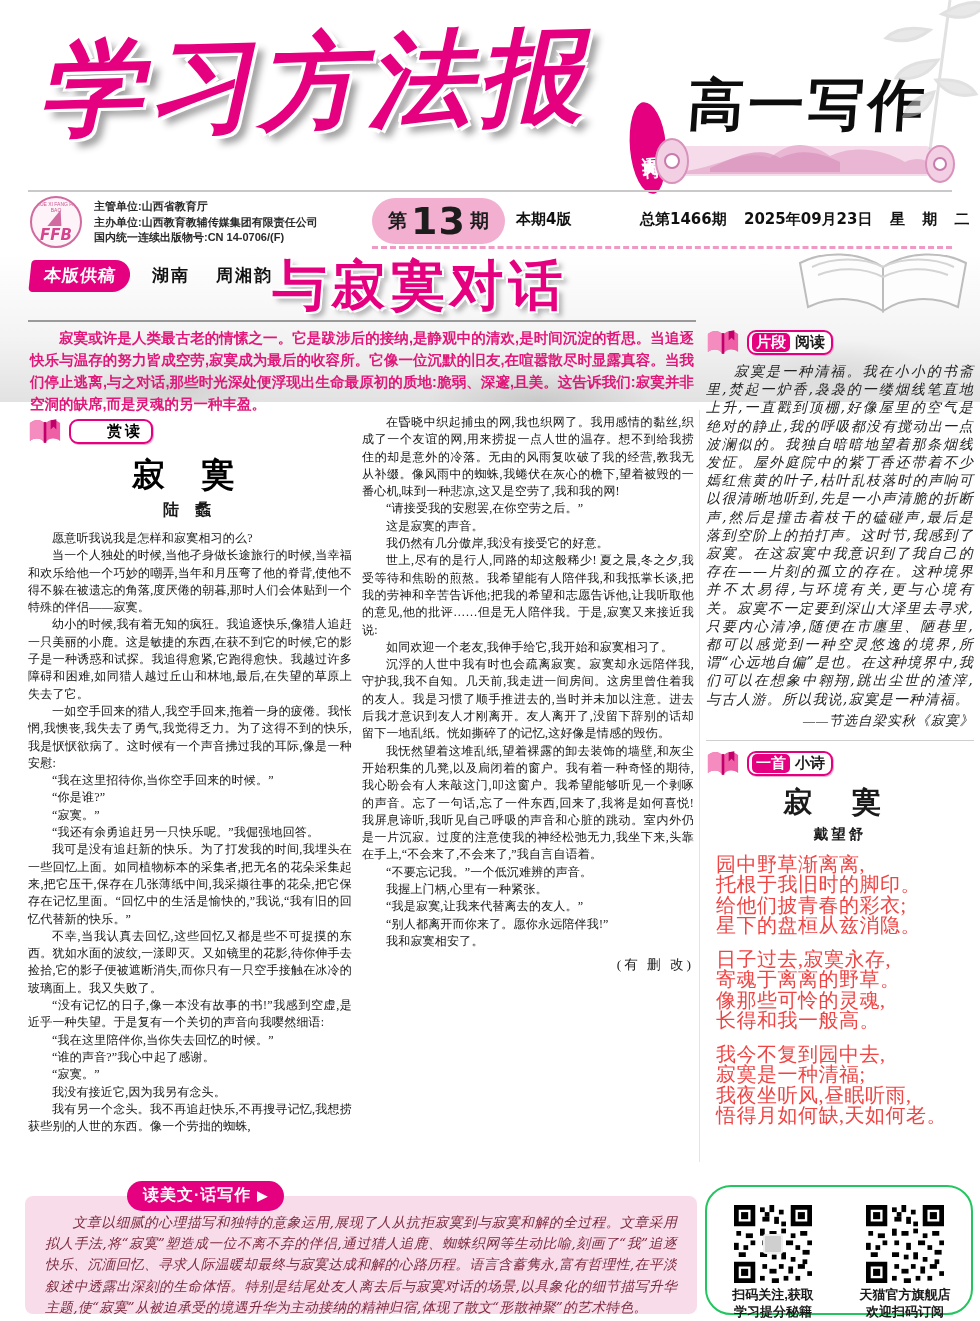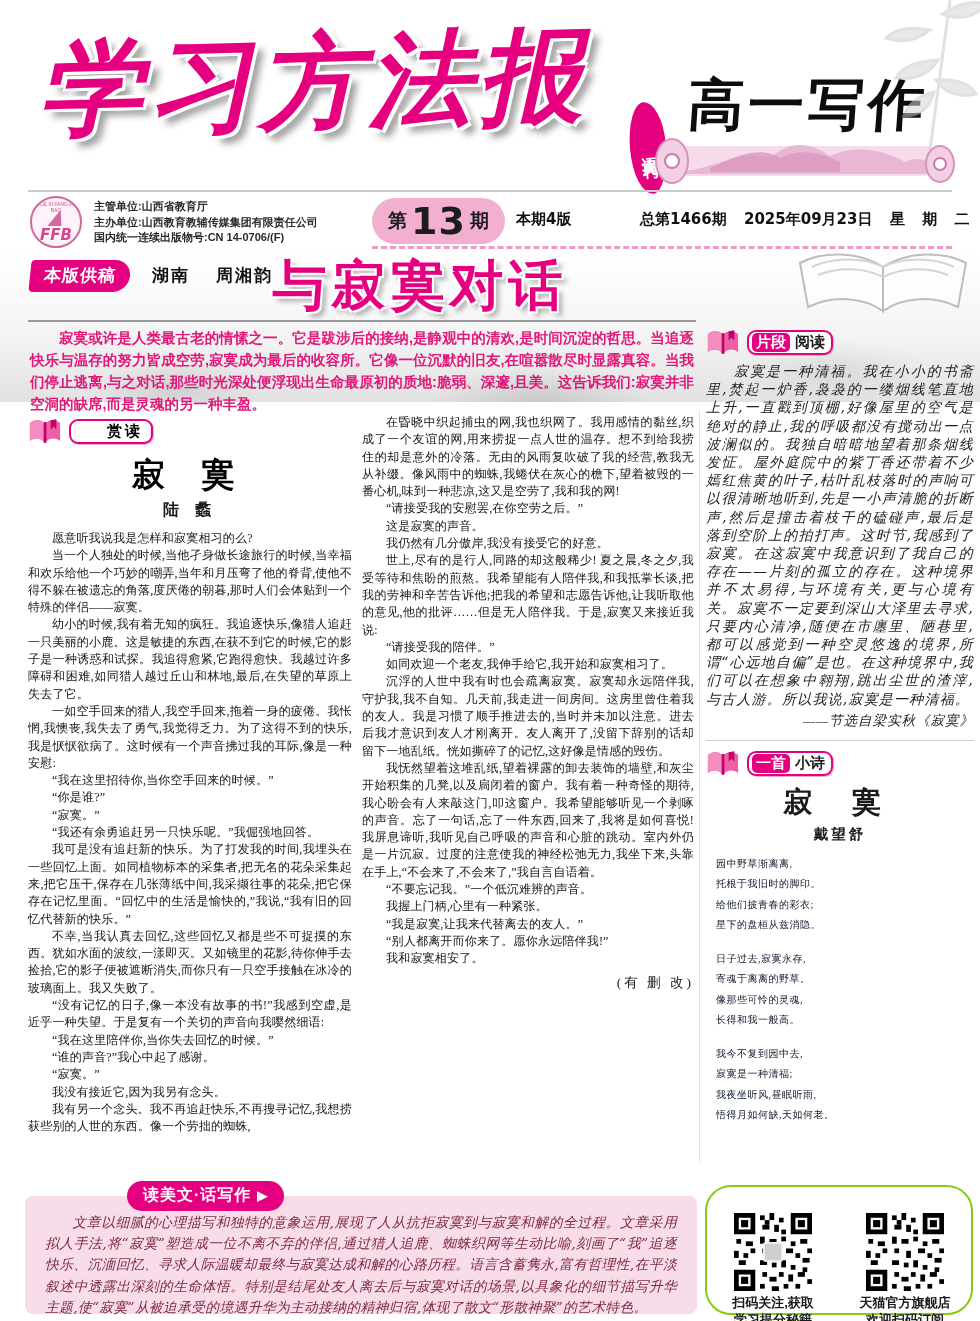--- a/index.html
+++ b/index.html
@@ -104,41 +104,41 @@
   .frag-badge-row { margin-top:74px; }
   .frag-text {
     margin-top:6px; font-size:14px; line-height:18.2px; letter-spacing:1.2px; text-align:justify;
     text-indent:2em; color:#222; font-style:italic; font-family:"DejaVu Serif",serif;
   }
   .frag-attr { text-align:right; font-size:13.5px; font-style:italic; margin-top:4px; letter-spacing:1px; color:#222; }
   .poem-block { border-top:1px solid #cfcfcf; margin-top:10px; padding-top:9px; }
   .poem-title { text-align:center; font-size:29px; font-weight:900; letter-spacing:16px; margin:6px 0 2px; }
   .poem-author { text-align:center; font-size:14.5px; font-weight:bold; letter-spacing:3px; margin-bottom:10px; }
   .poem-lines { padding-left:10px; }
-  .poem-line { font-size:10px; line-height:20.5px; color:#0f172a; letter-spacing:.5px; }
+  .poem-line { font-size:20px; line-height:20.5px; color:#ef4444; letter-spacing:.5px; }
   .poem-line:empty { height:13px; }
   
   .comment-box {
     position:absolute; left:25px; top:1196px; width:672px; height:118px;
     background:#f9dcea; border-radius:8px; padding:16px 20px 0 20px;
   }
   .comment-badge {
     position:absolute; top:-15px; left:102px; background:#e4007f; color:#fff; border-radius:17px;
     padding:4px 16px 5px; font-family:"Liberation Sans",sans-serif; font-weight:bold; font-size:16px; letter-spacing:1px;
     display:flex; align-items:center; gap:6px;
   }
   .comment-badge .arrow { font-size:13px; }
   .comment-text {
     font-size:13.8px; line-height:21.2px; text-align:justify; text-indent:2em;
     color:#7c2a3e; font-style:italic; font-family:"DejaVu Serif",serif; letter-spacing:.3px;
   }
   .qr-box {
     position:absolute; left:705px; top:1185px; width:268px; height:130px; background:#fff;
-    border:2px solid #84cc16; border-radius:26px; display:flex; justify-content:space-around;
-    align-items:flex-start; padding-top:26px;
+    border:2px solid #22c55e; border-radius:26px; display:flex; justify-content:space-around;
+    align-items:flex-start; padding-top:18px;
   }
   .qr-unit { text-align:center; width:122px; }
   .qr-img { width:78px; height:78px; margin:0 auto; position:relative; }
   .qr-caption { font-family:"Liberation Sans",sans-serif; font-size:13px; font-weight:bold; color:#1a1a1a; line-height:17px; margin-top:3px; white-space:nowrap; }
   .qr-logo-chip { position:absolute; left:29px; top:29px; width:20px; height:20px; background:#cfcfcf; border:2px solid #efefef; border-radius:3px; }
 </style>
 </head>
 <body>
 
 <svg width="0" height="0" style="position:absolute">
@@ -290,21 +290,20 @@
     </div>
 </div>
 
 <div class="col-mid">
   <div class="body-text">
       <p class="para">在昏晓中织起捕虫的网,我也织网了。我用感情的黏丝,织成了一个友谊的网,用来捞捉一点人世的温存。想不到给我捞住的却是意外的冷落。无由的风雨复吹破了我的经营,教我无从补缀。像风雨中的蜘蛛,我蜷伏在灰心的檐下,望着被毁的一番心机,味到一种悲凉,这又是空劳了,我和我的网!</p>
       <p class="para">“请接受我的安慰罢,在你空劳之后。”</p>
       <p class="para">这是寂寞的声音。</p>
       <p class="para">我仍然有几分傲岸,我没有接受它的好意。</p>
       <p class="para">世上,尽有的是行人,同路的却这般稀少! 夏之晨,冬之夕,我受等待和焦盼的煎熬。我希望能有人陪伴我,和我抵掌长谈,把我的劳神和辛苦告诉他;把我的希望和志愿告诉他,让我听取他的意见,他的批评……但是无人陪伴我。于是,寂寞又来接近我说:</p>
-      <p class="para">“请接受我的陪伴。”</p>
       <p class="para">如同欢迎一个老友,我伸手给它,我开始和寂寞相习了。</p>
       <p class="para">沉浮的人世中我有时也会疏离寂寞。寂寞却永远陪伴我,守护我,我不自知。几天前,我走进一间房间。这房里曾住着我的友人。我是习惯了顺手推进去的,当时并未加以注意。进去后我才意识到友人才刚离开。友人离开了,没留下辞别的话却留下一地乱纸。恍如撕碎了的记忆,这好像是情感的毁伤。</p>
       <p class="para">我怃然望着这堆乱纸,望着裸露的卸去装饰的墙壁,和灰尘开始积集的几凳,以及扃闭着的窗户。我有着一种奇怪的期待,我心盼会有人来敲这门,叩这窗户。我希望能够听见一个剥啄的声音。忘了一句话,忘了一件东西,回来了,我将是如何喜悦! 我屏息谛听,我听见自己呼吸的声音和心脏的跳动。室内外仍是一片沉寂。过度的注意使我的神经松弛无力,我坐下来,头靠在手上,“不会来了,不会来了,”我自言自语着。</p>
       <p class="para">“不要忘记我。”一个低沉难辨的声音。</p>
       <p class="para">我握上门柄,心里有一种紧张。</p>
       <p class="para">“我是寂寞,让我来代替离去的友人。”</p>
       <p class="para">“别人都离开而你来了。愿你永远陪伴我!”</p>
       <p class="para">我和寂寞相安了。</p>
     </div>
   <div class="edited-note">(有 删 改)</div>

